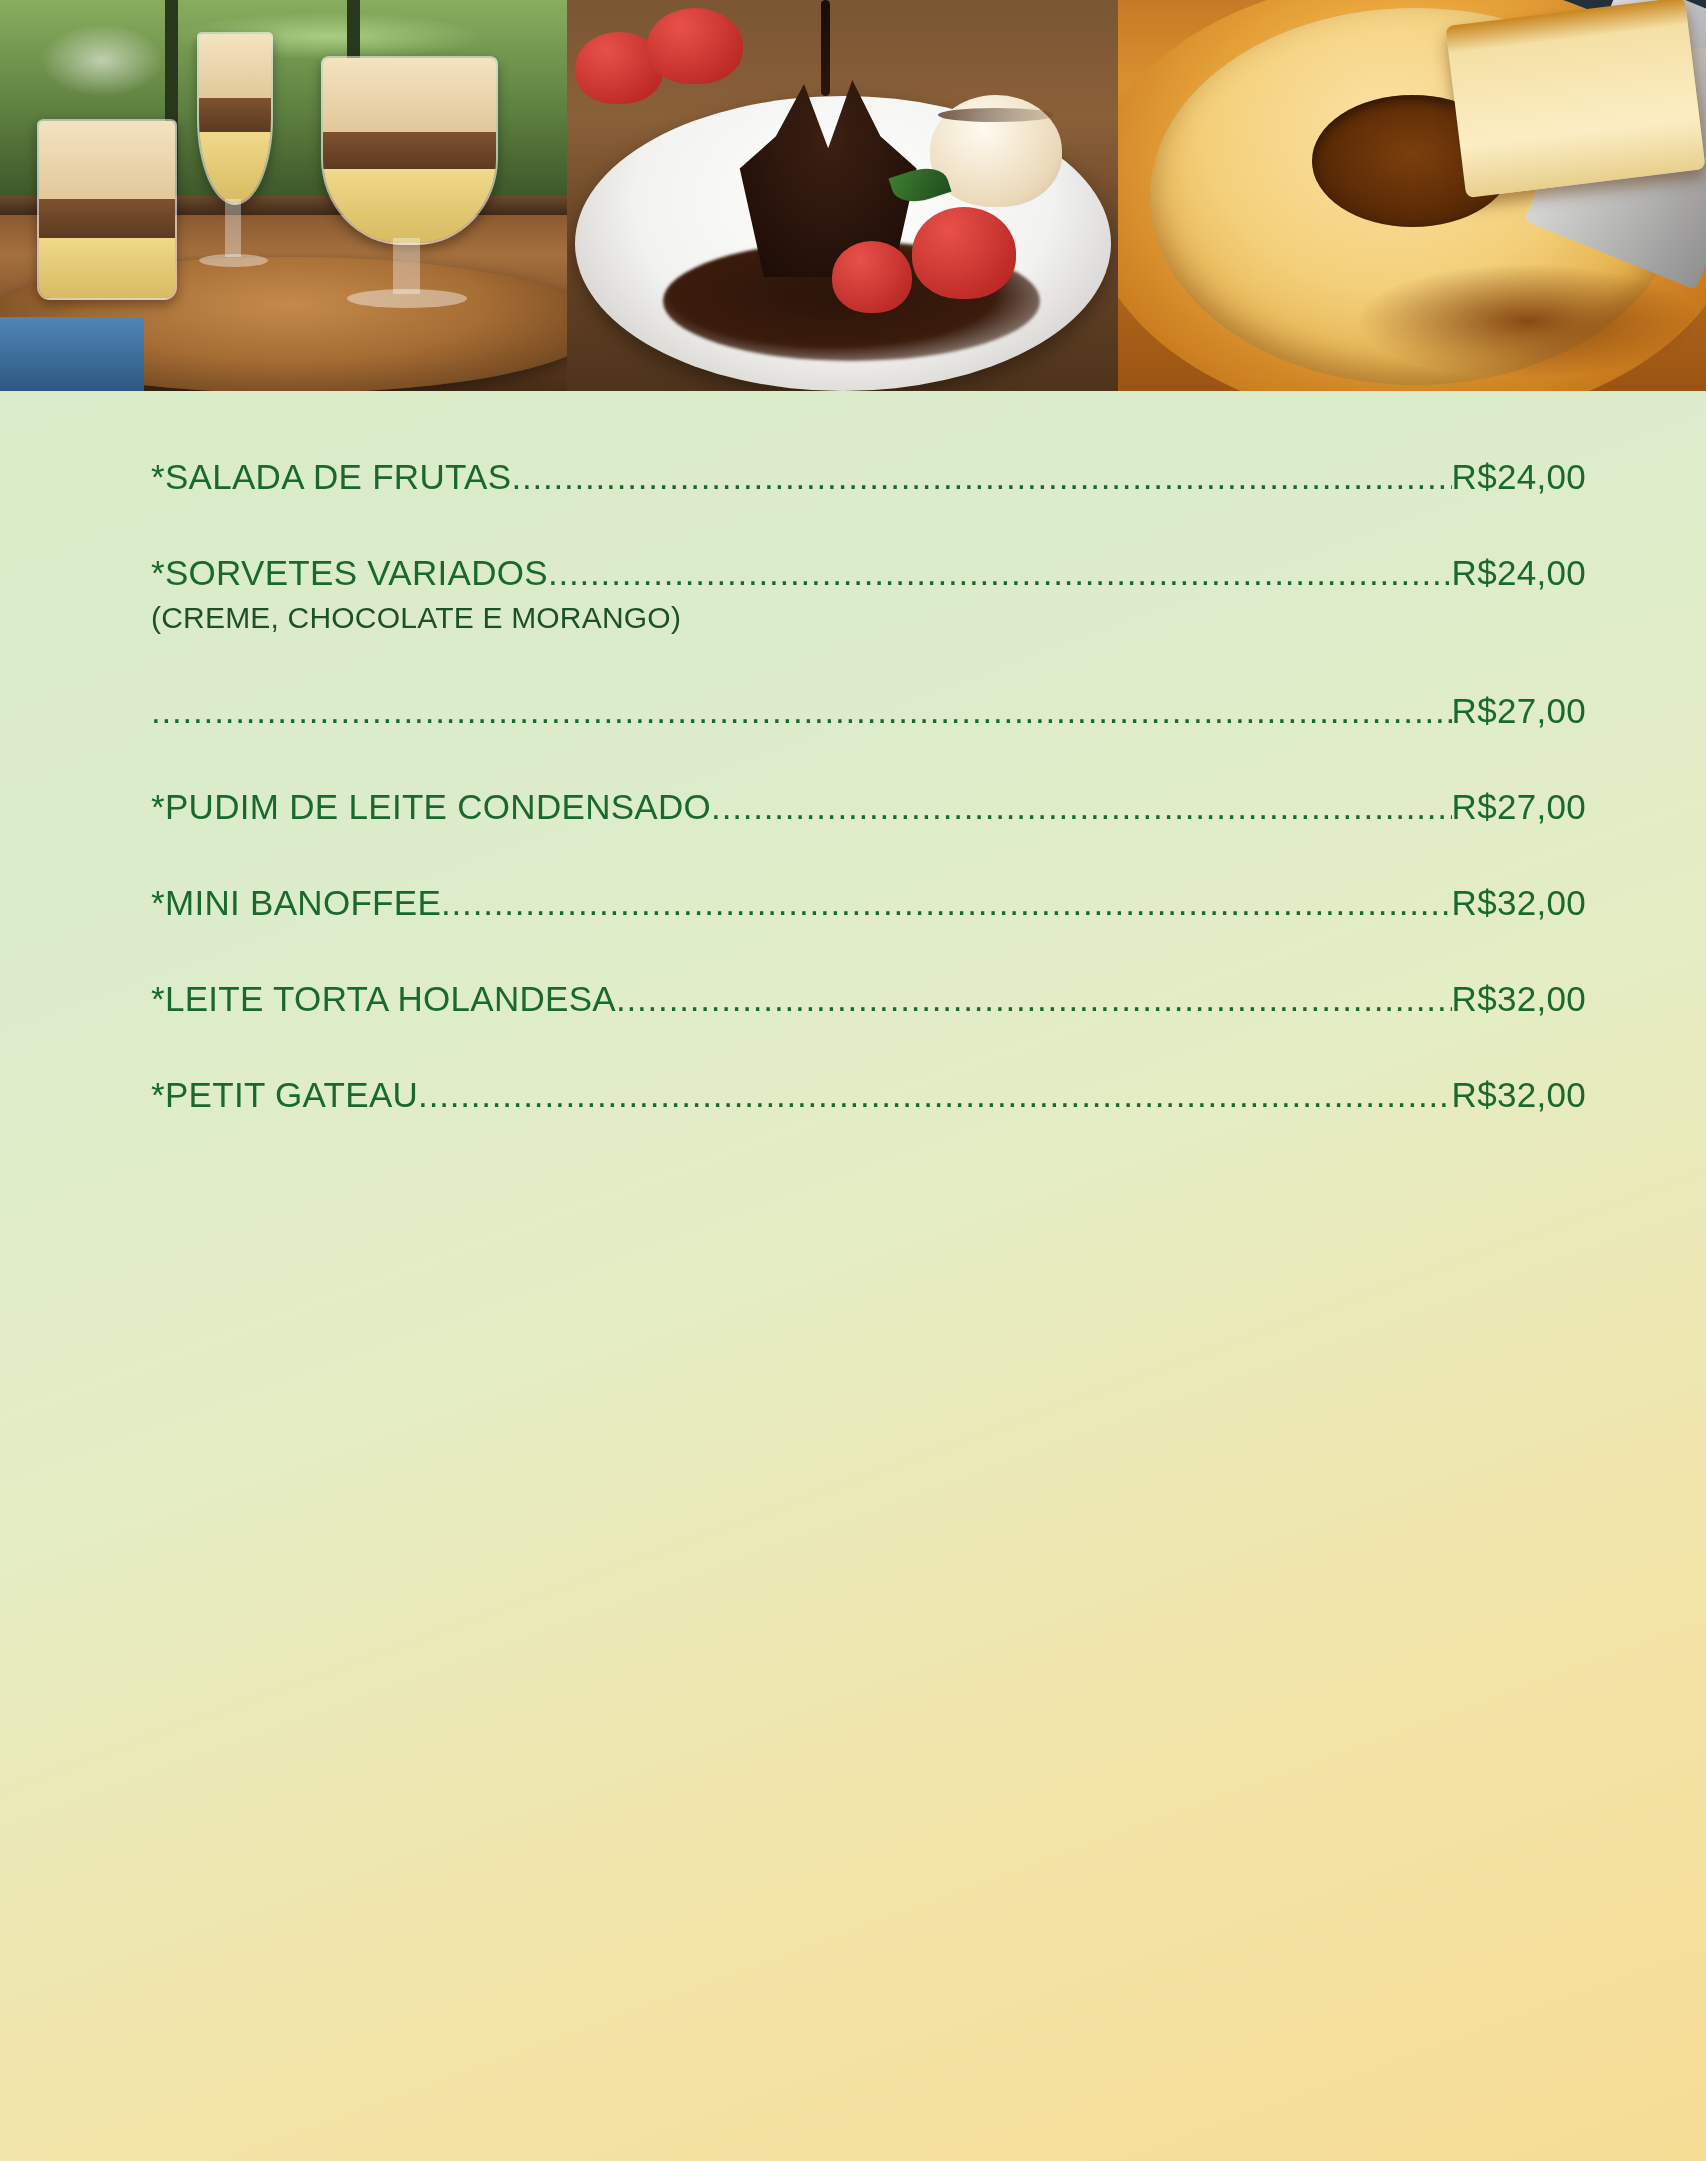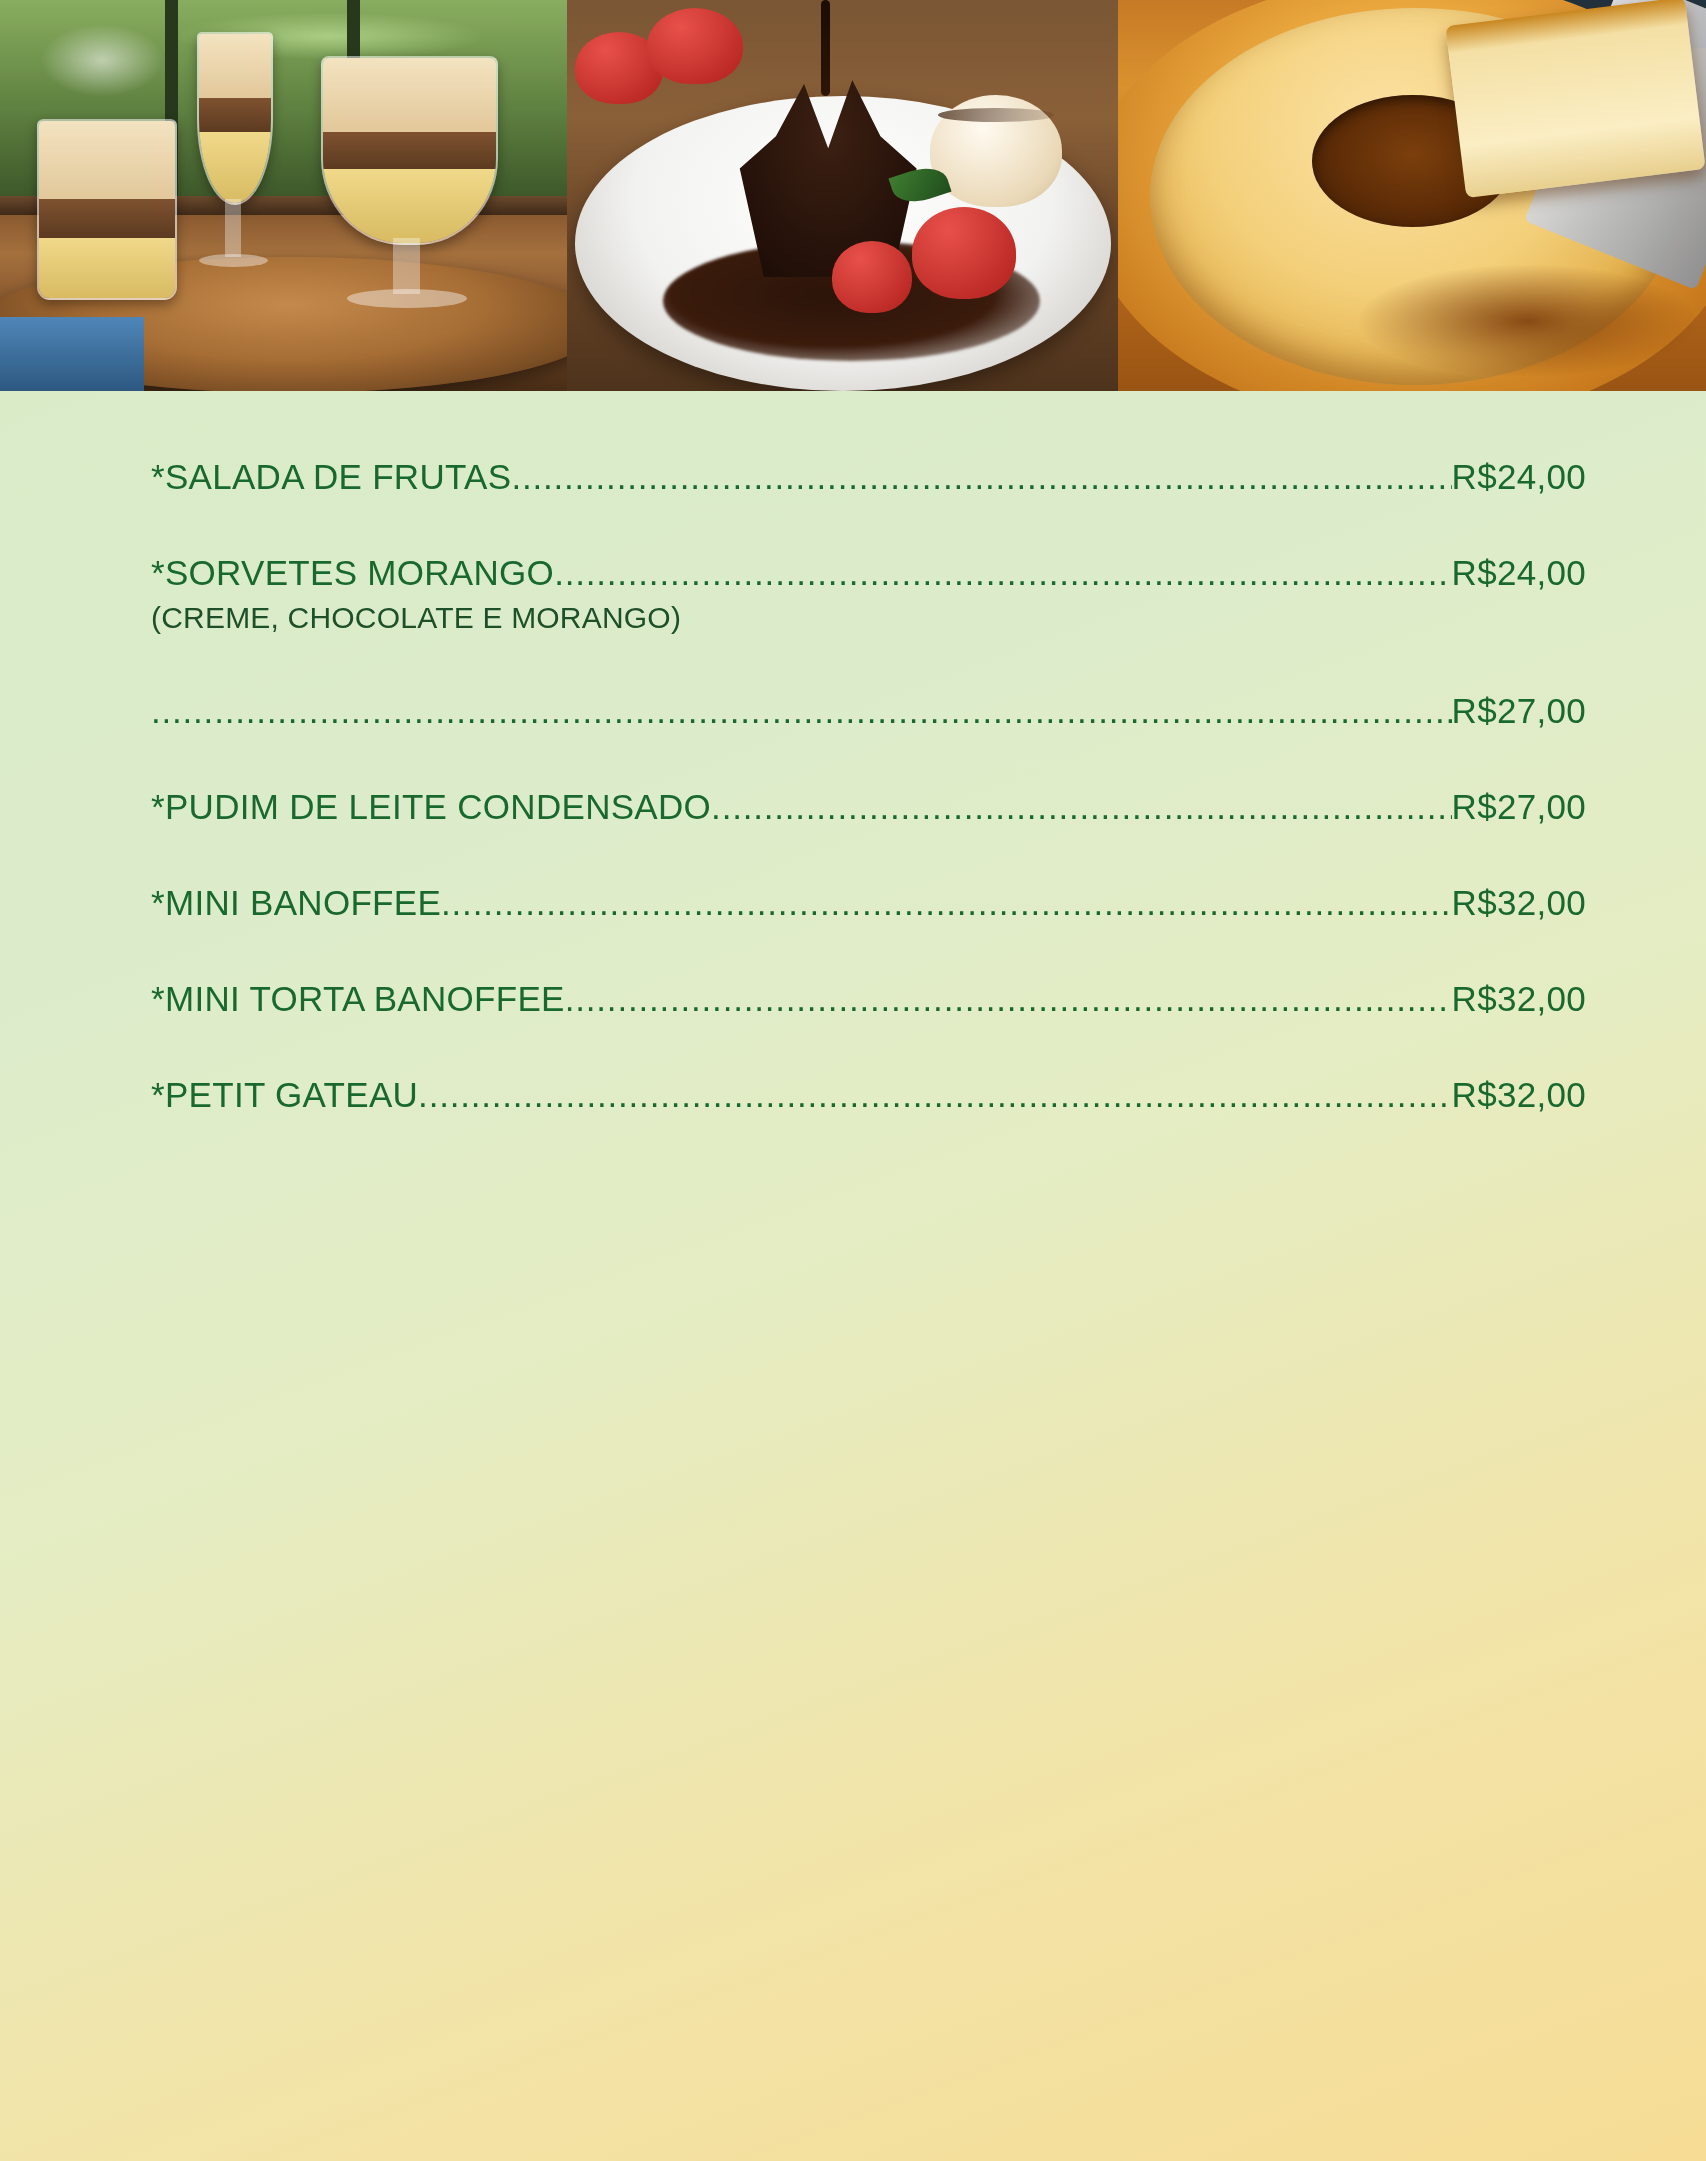--- a/index.html
+++ b/index.html
@@ -320,21 +320,21 @@
       <div class="item">
         <div class="item-line">
           <span class="item-name">*SALADA DE FRUTAS</span>
           <span class="dots">....................................................................................................................................................................................................................</span>
           <span class="item-price">R$24,00</span>
         </div>
       </div>
 
       <div class="item">
         <div class="item-line">
-          <span class="item-name">*SORVETES  MORANGO</span>
+          <span class="item-name">*SORVETES  VARIADOS</span>
           <span class="dots">....................................................................................................................................................................................................................</span>
           <span class="item-price">R$24,00</span>
         </div>
         <div class="item-sub">(CREME, CHOCOLATE E MORANGO)</div>
       </div>
 
       <div class="item">
         <div class="item-line">
           <span class="dots">....................................................................................................................................................................................................................</span>
           <span class="item-price">R$27,00</span>
@@ -352,21 +352,21 @@
       <div class="item">
         <div class="item-line">
           <span class="item-name">*MINI  BANOFFEE</span>
           <span class="dots">....................................................................................................................................................................................................................</span>
           <span class="item-price">R$32,00</span>
         </div>
       </div>
 
       <div class="item">
         <div class="item-line">
-          <span class="item-name">*MINI TORTA BANOFFEE</span>
+          <span class="item-name">*LEITE TORTA HOLANDESA</span>
           <span class="dots">....................................................................................................................................................................................................................</span>
           <span class="item-price">R$32,00</span>
         </div>
       </div>
 
       <div class="item">
         <div class="item-line">
           <span class="item-name">*PETIT GATEAU</span>
           <span class="dots">....................................................................................................................................................................................................................</span>
           <span class="item-price">R$32,00</span>

